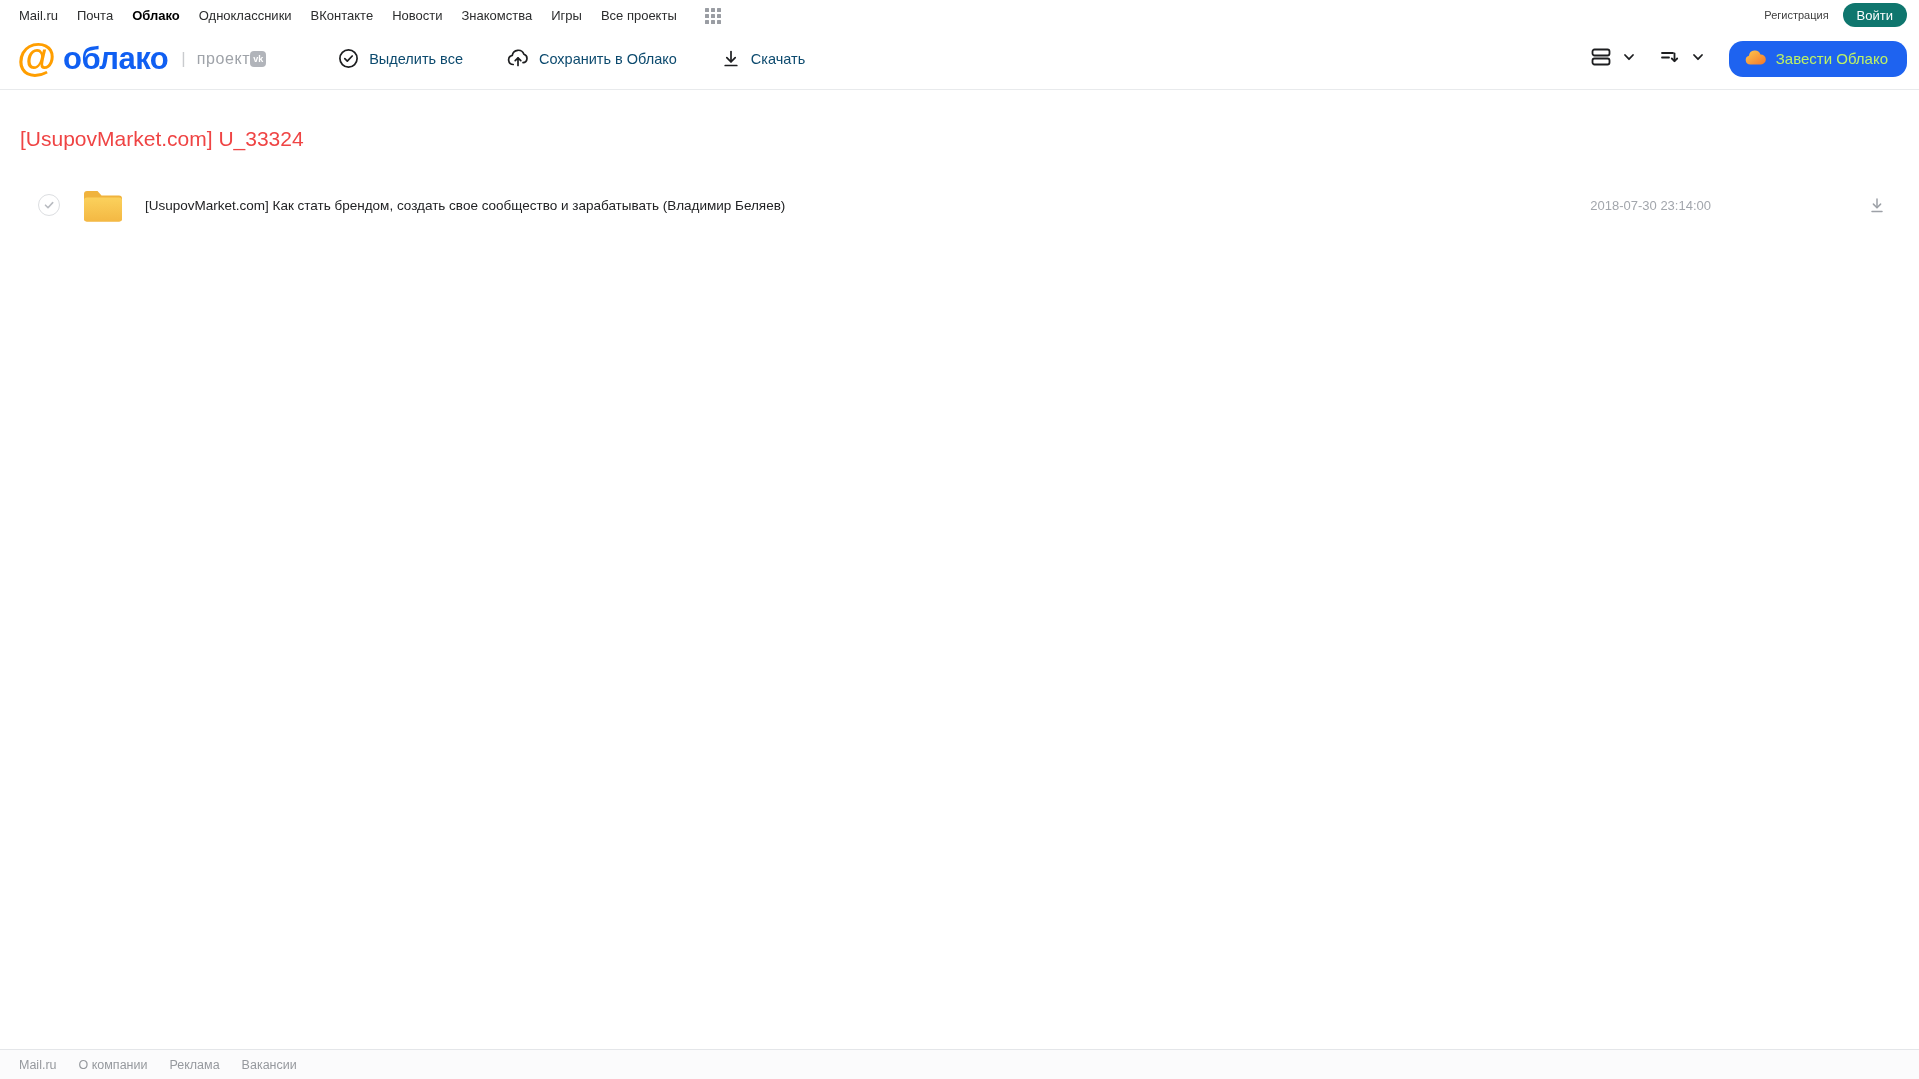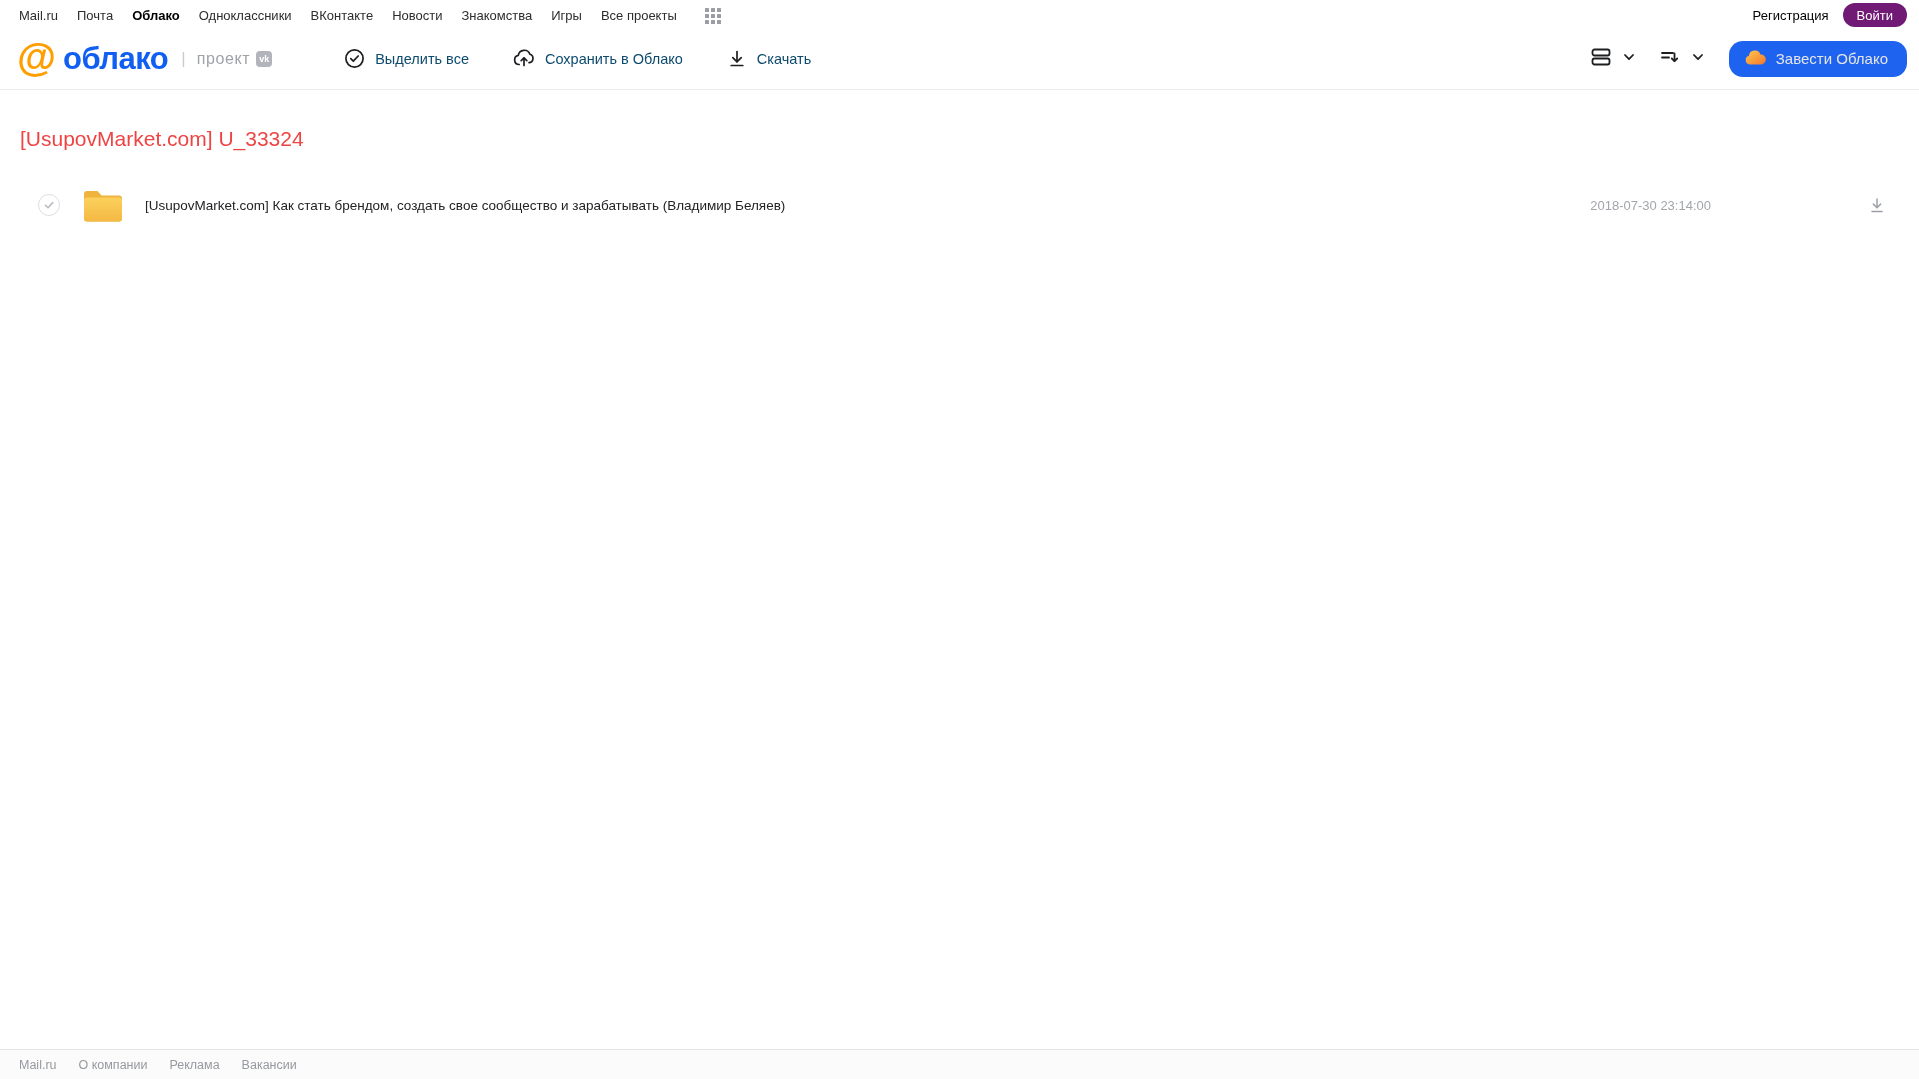--- a/index.html
+++ b/index.html
@@ -6,45 +6,45 @@
   html,body { width:1919px; height:1079px; overflow:hidden; background:#fff;
     font-family:"Liberation Sans", sans-serif; color:#1d1e20; }
 
   
   .topnav { display:flex; align-items:center; height:28px; padding:2px 12px 0 19px; }
   .topnav-links { display:flex; align-items:center; gap:19px; font-size:13px; color:#2c2d2e; }
   .topnav-link { text-decoration:none; color:#2c2d2e; cursor:pointer; }
   .topnav-link.active { font-weight:700; color:#000; }
   .grid-icon { margin-left:8px; display:inline-flex; cursor:pointer; }
   .topnav-right { margin-left:auto; display:flex; align-items:center; gap:14px; }
-  .register-link { color:#000000; font-size:13px; cursor:pointer;padding-left:8px; }
-  .login-btn { background:#701a75; color:#fff; font-size:13px; border:none; cursor:pointer;
+  .register-link { color:#404040; font-size:11px; cursor:pointer;padding-left:8px; }
+  .login-btn { background:#0f766e; color:#fff; font-size:13px; border:none; cursor:pointer;
     border-radius:13px; height:24px; padding:0 14px; font-family:inherit; }
 
   
   .header { display:flex; align-items:center; height:62px; padding:0 12px 0 17px;
     border-bottom:1px solid #e8eaec; }
   .logo-group { display:flex; align-items:center; cursor:pointer; }
   .logo-at { color:#ff9e00; font-size:40px; font-weight:700; line-height:40px; margin-top:-4px; }
   .logo-text { color:#105ff2; font-size:31px; font-weight:700; letter-spacing:-0.5px; margin-left:7px; }
   .project-divider { color:#c9cbce; font-size:17px; margin:0 11px 0 13px; }
   .project-label { color:#9fa3a9; font-size:16px; letter-spacing:0.6px; }
-  .vk-badge { margin-left:6px; width:16px; height:16px; background:#b1b4ba; border-radius:4px;
+  .vk-badge { width:16px; height:16px; background:#b1b4ba; border-radius:4px;
     color:#fff; font-size:9px; font-weight:700; display:inline-flex; align-items:center; justify-content:center; }
 
   .toolbar { display:flex; align-items:center; gap:44px; margin-left:72px; }
   .toolbar-btn { display:flex; align-items:center; gap:10px; font-size:14.5px; color:#0c4a6e;
     background:none; border:none; cursor:pointer; font-family:inherit; }
   .toolbar-btn svg { display:block; }
 
   .header-right { margin-left:auto; display:flex; align-items:center; }
   .icon-drop { display:flex; align-items:center; gap:9px; cursor:pointer; color:#1d1e20; }
   .icon-drop + .icon-drop { margin-left:22px; }
   .cta-btn { margin-left:24px; height:36px; border:none; cursor:pointer; border-radius:14px;
-    background:#1e63f0; color:#e5e5e5; font-size:15px; font-family:inherit;
+    background:#1e63f0; color:#bef264; font-size:15px; font-family:inherit;
     display:flex; align-items:center; gap:9px; padding:0 19px 0 15px; }
 
   
   .main { padding:0 0 0 20px; }
   .page-title { margin-top:37px; font-size:21px; font-weight:400; color:#ef4444; }
 
   .file-row { margin-top:32px; display:flex; align-items:center; height:44px; cursor:pointer; }
   .row-checkbox { margin-left:18px; width:22px; height:22px; border-radius:50%;
     border:1px solid #dcdee1; background:#fff; display:flex; align-items:center; justify-content:center; cursor:pointer; }
   .folder-icon { margin-left:22px; display:flex; }

